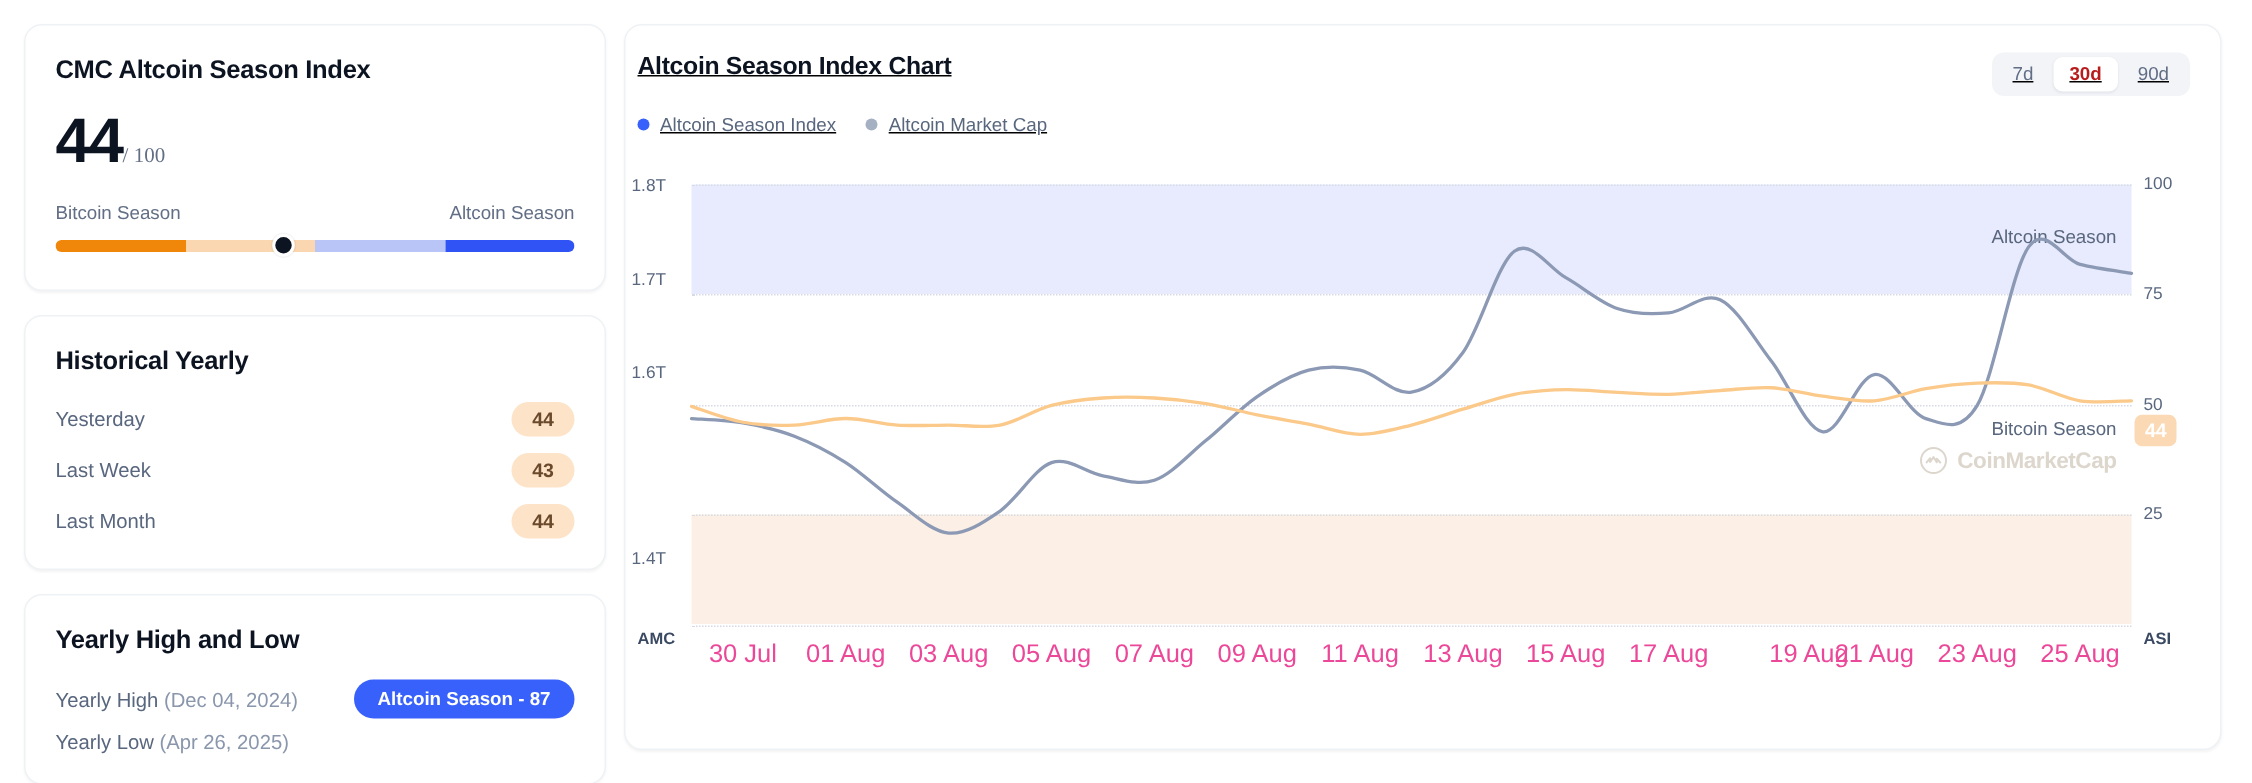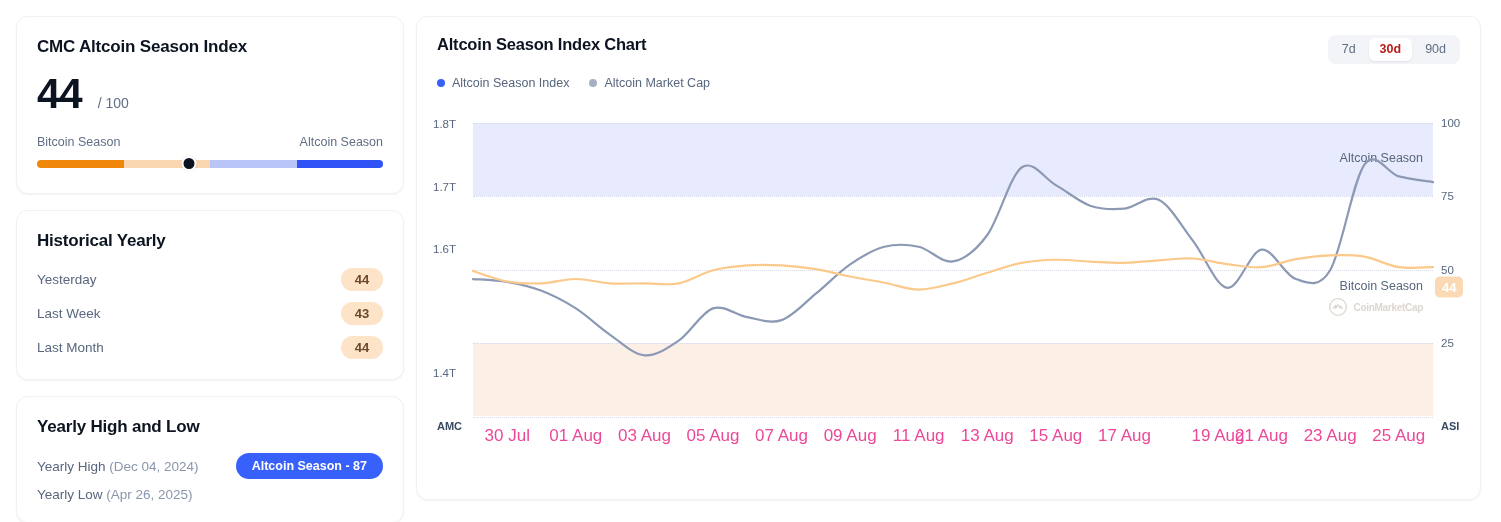--- a/index.html
+++ b/index.html
@@ -26,21 +26,21 @@
   }
   .card-title {
     font-size: 17px; font-weight: bold; color: #0d1421;
     letter-spacing: -0.2px;
   }
 
   
   .idx-card { padding: 20px 20px 22px 20px; }
   .idx-value-row { margin-top: 16px; display: flex; align-items: baseline; }
   .idx-value { font-size: 42px; font-weight: bold; color: #0d1421; letter-spacing: -1px; line-height: 1; }
-  .idx-denom { font-size: 14px; color: #616e85; margin-left: 16px; font-weight: normal; }
+  .idx-denom { font-size: 14px; color: #616e85; margin-left: 0; font-weight: normal; font-family: Liberation Serif, serif; }
 
   .gauge-labels { margin-top: 20px; display: flex; justify-content: space-between; }
   .gauge-label { font-size: 12.5px; color: #616e85; }
   .gauge-wrap { position: relative; margin-top: 8px; height: 14px; }
   .gauge-track { position: absolute; left:0; right:0; top: 3px; height: 8px; border-radius: 4px; overflow: hidden; display: flex; }
   .gauge-seg { height: 100%; }
   .gauge-knob {
     position: absolute; top: -1px; width: 15px; height: 15px; border-radius: 50%;
     background: #0d1421; border: 2.5px solid #ffffff;
     box-shadow: 0 0 0 1px rgba(0,0,0,.04);
@@ -72,21 +72,22 @@
 
   
   .right-col { flex: 1; padding: 16px 16px 16px 4px; }
   .chart-card {
     position: relative;
     background: #ffffff;
     border: 1px solid #eff2f5;
     border-radius: 12px;
     box-shadow: 0 1px 2px rgba(16,24,40,.05);
     width: 1065px; height: 484px;
-    padding: 18px 20px 0 20px;
+    padding: 18px 20px 0 8px;
+    text-decoration: underline;
   }
   .chart-head { display: flex; align-items: flex-start; justify-content: space-between; }
   .chart-title { font-size: 16.5px; font-weight: bold; color: #0d1421; letter-spacing: -0.2px; }
   .range-tabs {
     display: flex; align-items: center; gap: 2px;
     background: #f2f4f8; border-radius: 8px; padding: 3px;
   }
   .range-tab {
     font-size: 12.5px; color: #616e85; font-weight: normal;
     padding: 5px 11px; border-radius: 6px; cursor: pointer; line-height: 1;
@@ -131,21 +132,21 @@
   }
 
   .value-badge {
     position: absolute; background: #fbd9b5; color: #ffffff;
     font-size: 13px; font-weight: bold; border-radius: 5px;
     padding: 3px 7px; transform: translateY(-50%);
   }
 
   .watermark {
     position: absolute; display: flex; align-items: center; gap: 6px;
-    color: #ddd6cd; font-size: 10px; font-weight: bold; letter-spacing: -0.3px;
+    color: #ddd6cd; font-size: 15px; font-weight: bold; letter-spacing: -0.3px;
   }
   .wm-logo { width: 20px; height: 20px; }
 
   svg.series { position: absolute; left: 0; top: 0; overflow: visible; }
 </style>
 </head>
 <body>
 
 <div class="page">
 

